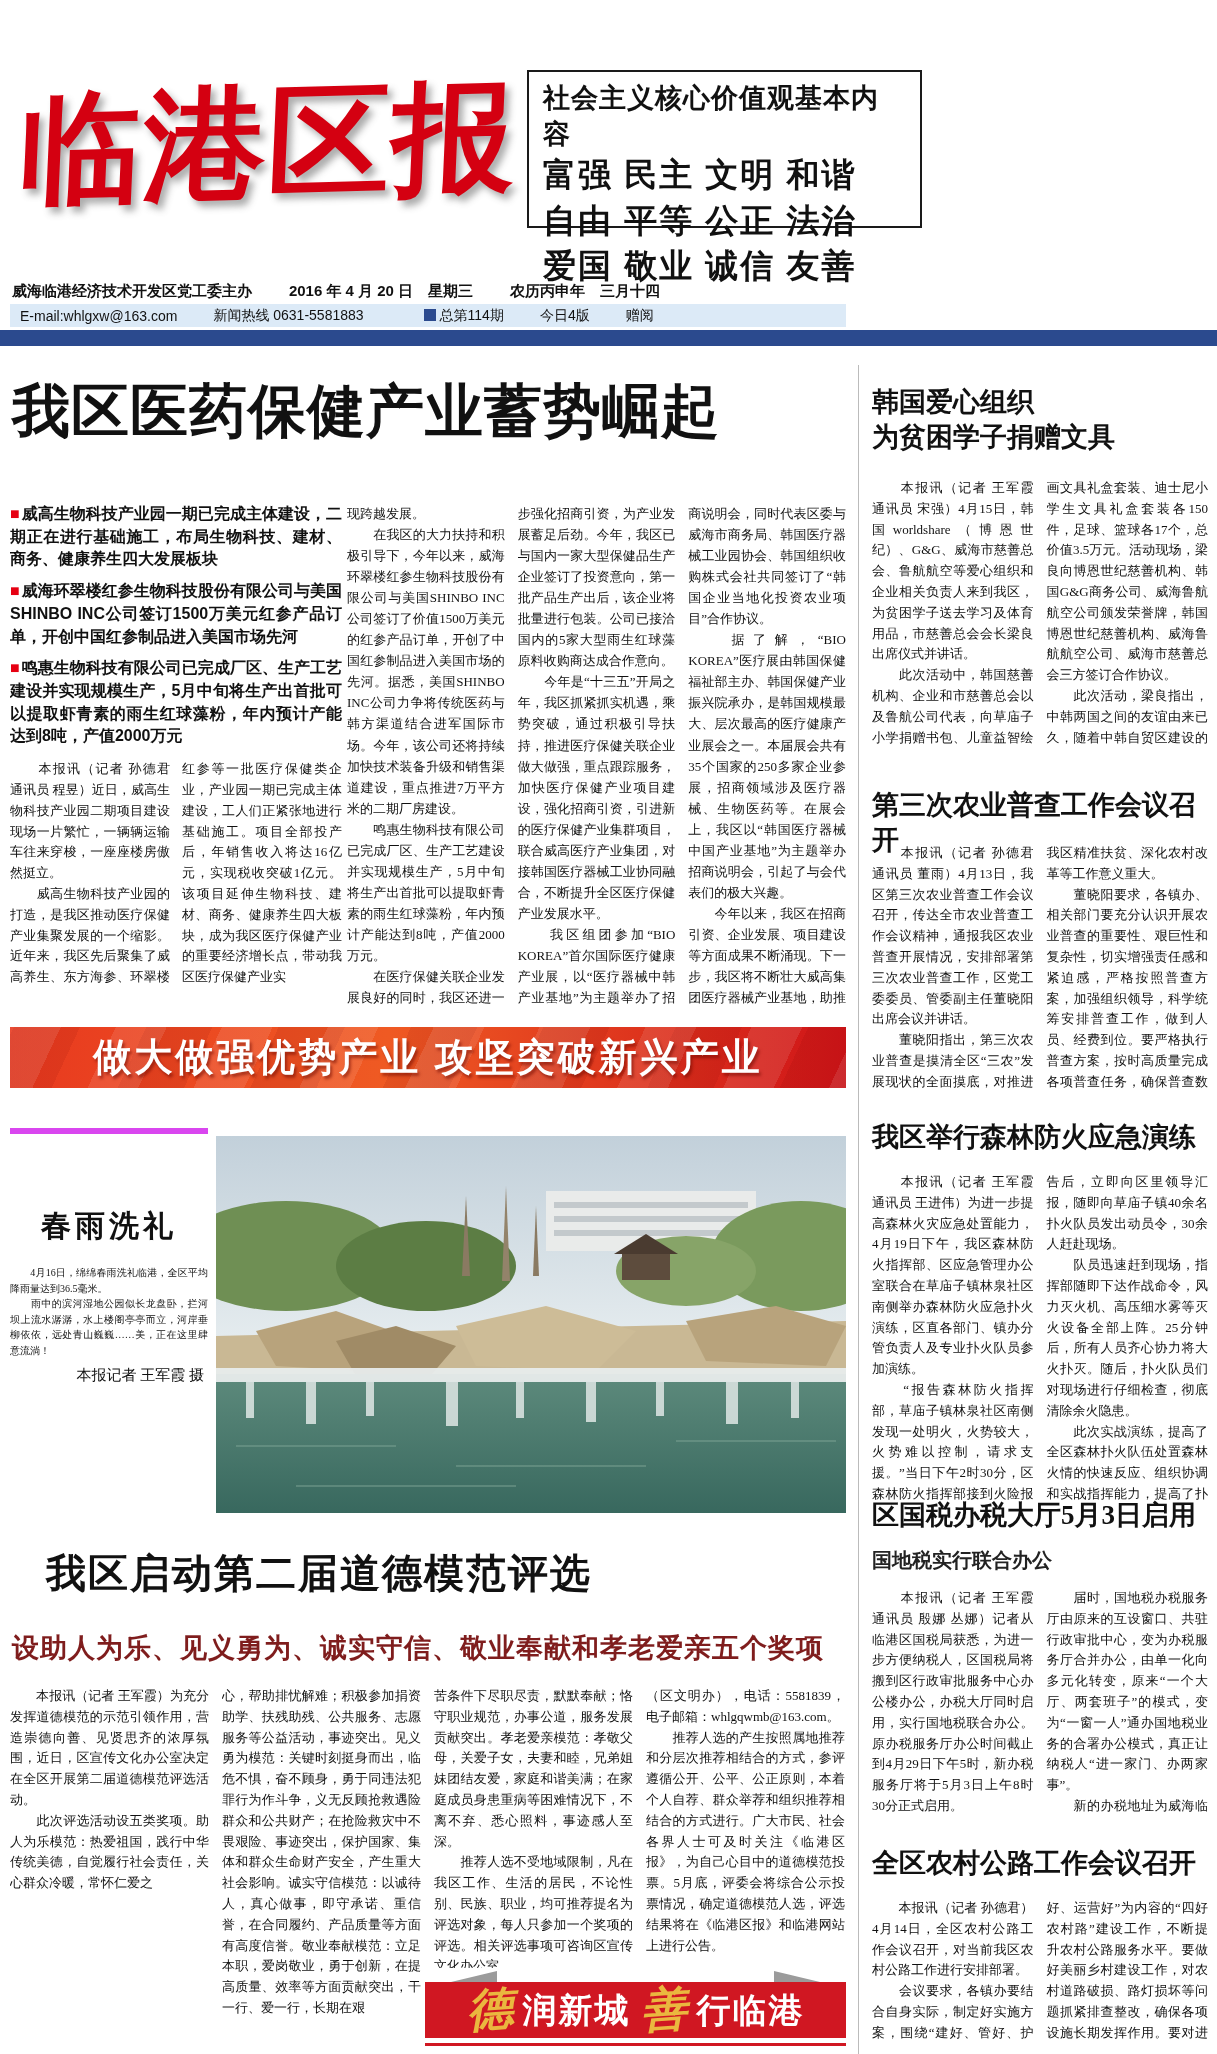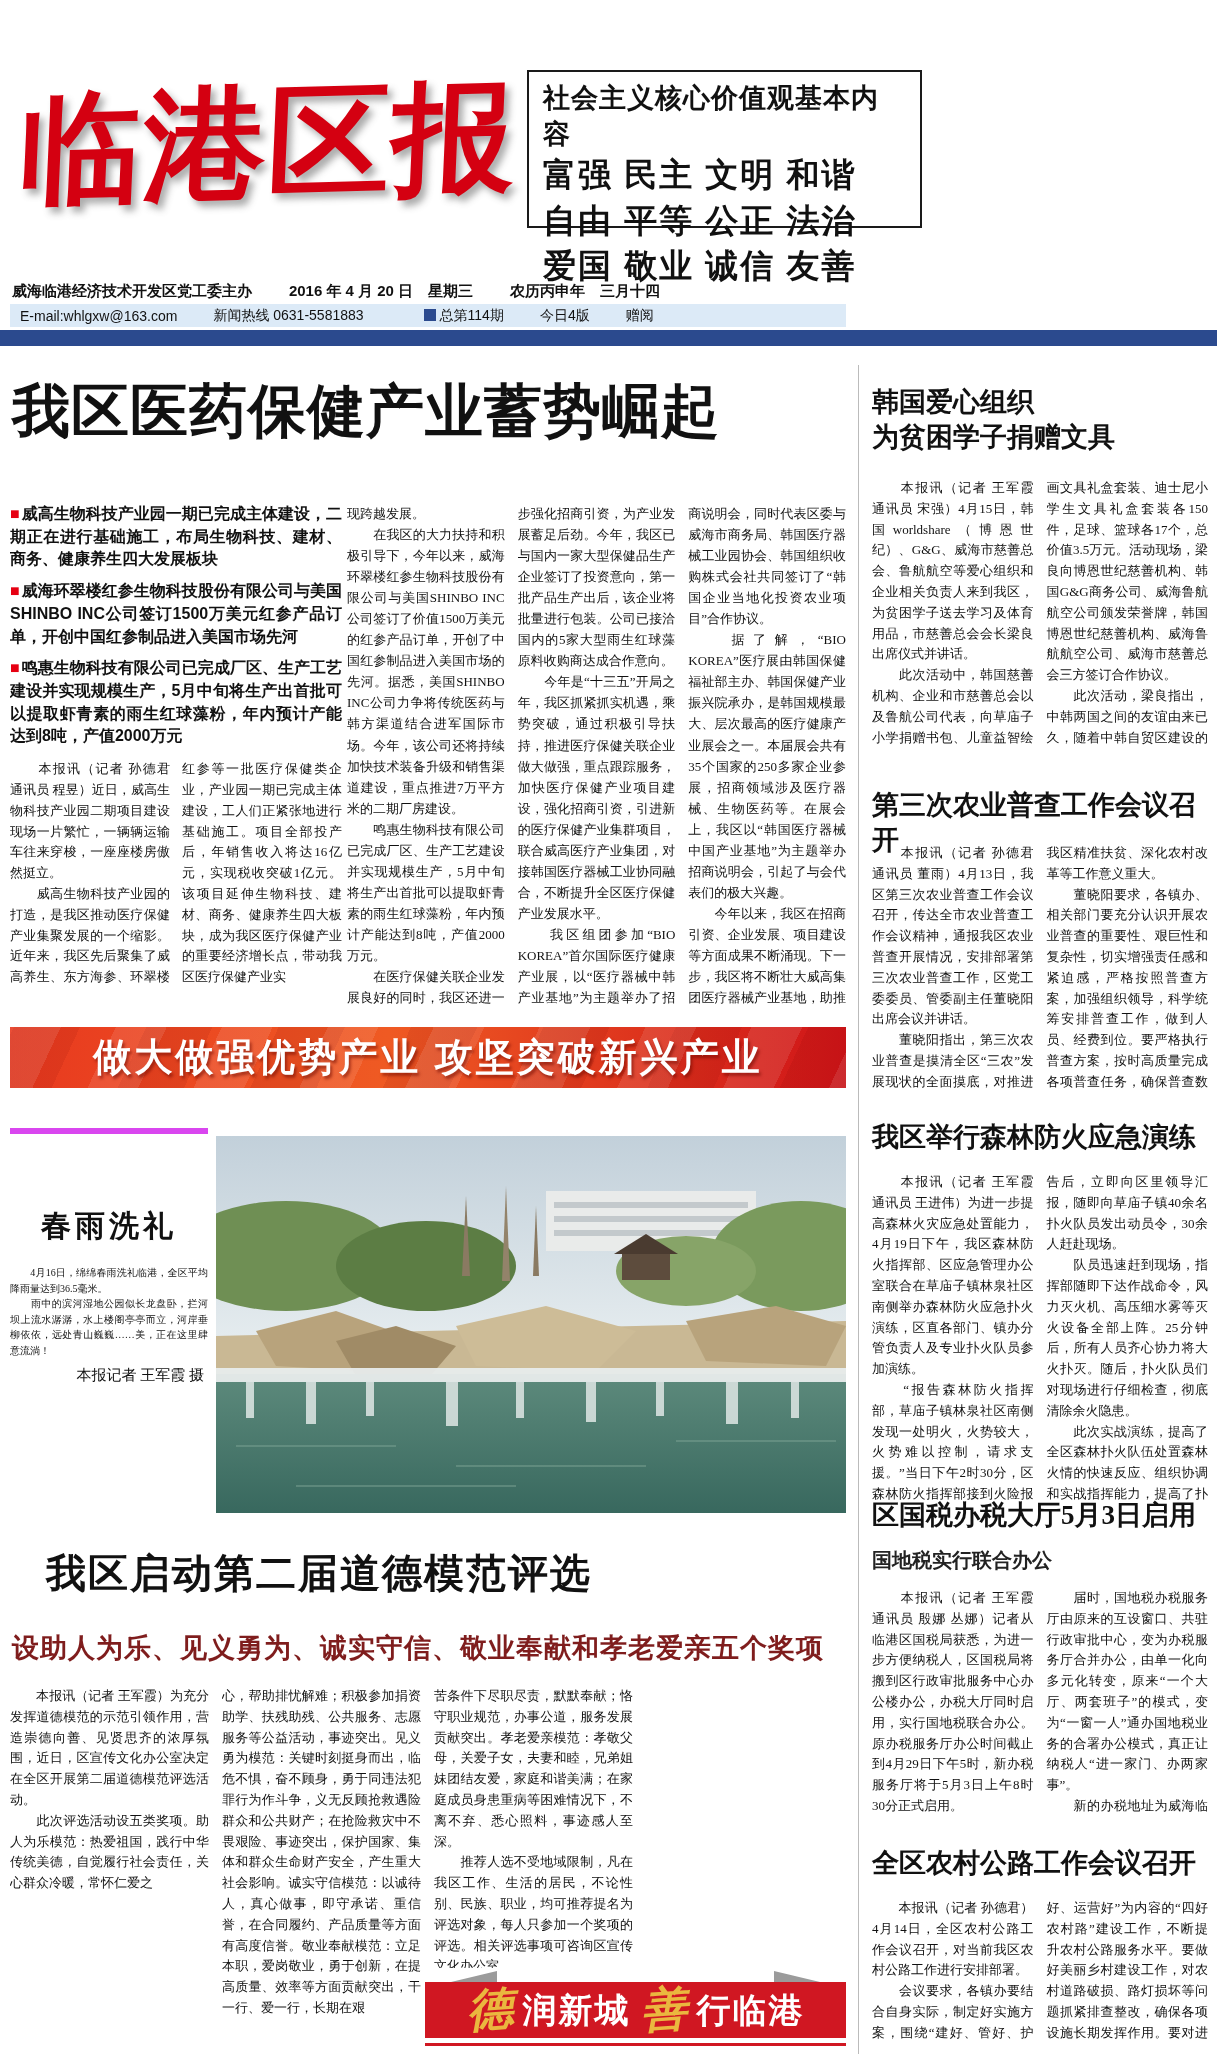--- a/index.html
+++ b/index.html
@@ -228,20 +228,22 @@
   </div>
 
   <div id="bottom-headline">我区启动第二届道德模范评选</div>
   <div id="bottom-subhead">设助人为乐、见义勇为、诚实守信、敬业奉献和孝老爱亲五个奖项</div>
   <div id="bottom-body">
     <div class="bcol tall">　　本报讯（记者 王军霞）为充分发挥道德模范的示范引领作用，营造崇德向善、见贤思齐的浓厚氛围，近日，区宣传文化办公室决定在全区开展第二届道德模范评选活动。
 　　此次评选活动设五类奖项。助人为乐模范：热爱祖国，践行中华传统美德，自觉履行社会责任，关心群众冷暖，常怀仁爱之</div>
     <div class="bcol tall">心，帮助排忧解难；积极参加捐资助学、扶残助残、公共服务、志愿服务等公益活动，事迹突出。见义勇为模范：关键时刻挺身而出，临危不惧，奋不顾身，勇于同违法犯罪行为作斗争，义无反顾抢救遇险群众和公共财产；在抢险救灾中不畏艰险、事迹突出，保护国家、集体和群众生命财产安全，产生重大社会影响。诚实守信模范：以诚待人，真心做事，即守承诺、重信誉，在合同履约、产品质量等方面有高度信誉。敬业奉献模范：立足本职，爱岗敬业，勇于创新，在提高质量、效率等方面贡献突出，干一行、爱一行，长期在艰</div>
     <div class="bcol short">苦条件下尽职尽责，默默奉献；恪守职业规范，办事公道，服务发展贡献突出。孝老爱亲模范：孝敬父母，关爱子女，夫妻和睦，兄弟姐妹团结友爱，家庭和谐美满；在家庭成员身患重病等困难情况下，不离不弃、悉心照料，事迹感人至深。
 　　推荐人选不受地域限制，凡在我区工作、生活的居民，不论性别、民族、职业，均可推荐提名为评选对象，每人只参加一个奖项的评选。相关评选事项可咨询区宣传文化办公室</div>
+    <div class="bcol short">（区文明办），电话：5581839，电子邮箱：whlgqwmb@163.com。
+　　推荐人选的产生按照属地推荐和分层次推荐相结合的方式，参评遵循公开、公平、公正原则，本着个人自荐、群众举荐和组织推荐相结合的方式进行。广大市民、社会各界人士可及时关注《临港区报》，为自己心目中的道德模范投票。5月底，评委会将综合公示投票情况，确定道德模范人选，评选结果将在《临港区报》和临港网站上进行公告。</div>
   </div>
 
   <div id="banner2">
     <span class="fold l"></span>
     <span class="fold r"></span>
     <span class="g">德</span>
     <span class="w">润新城</span>
     <span class="g">善</span>
     <span class="w">行临港</span>
   </div>

